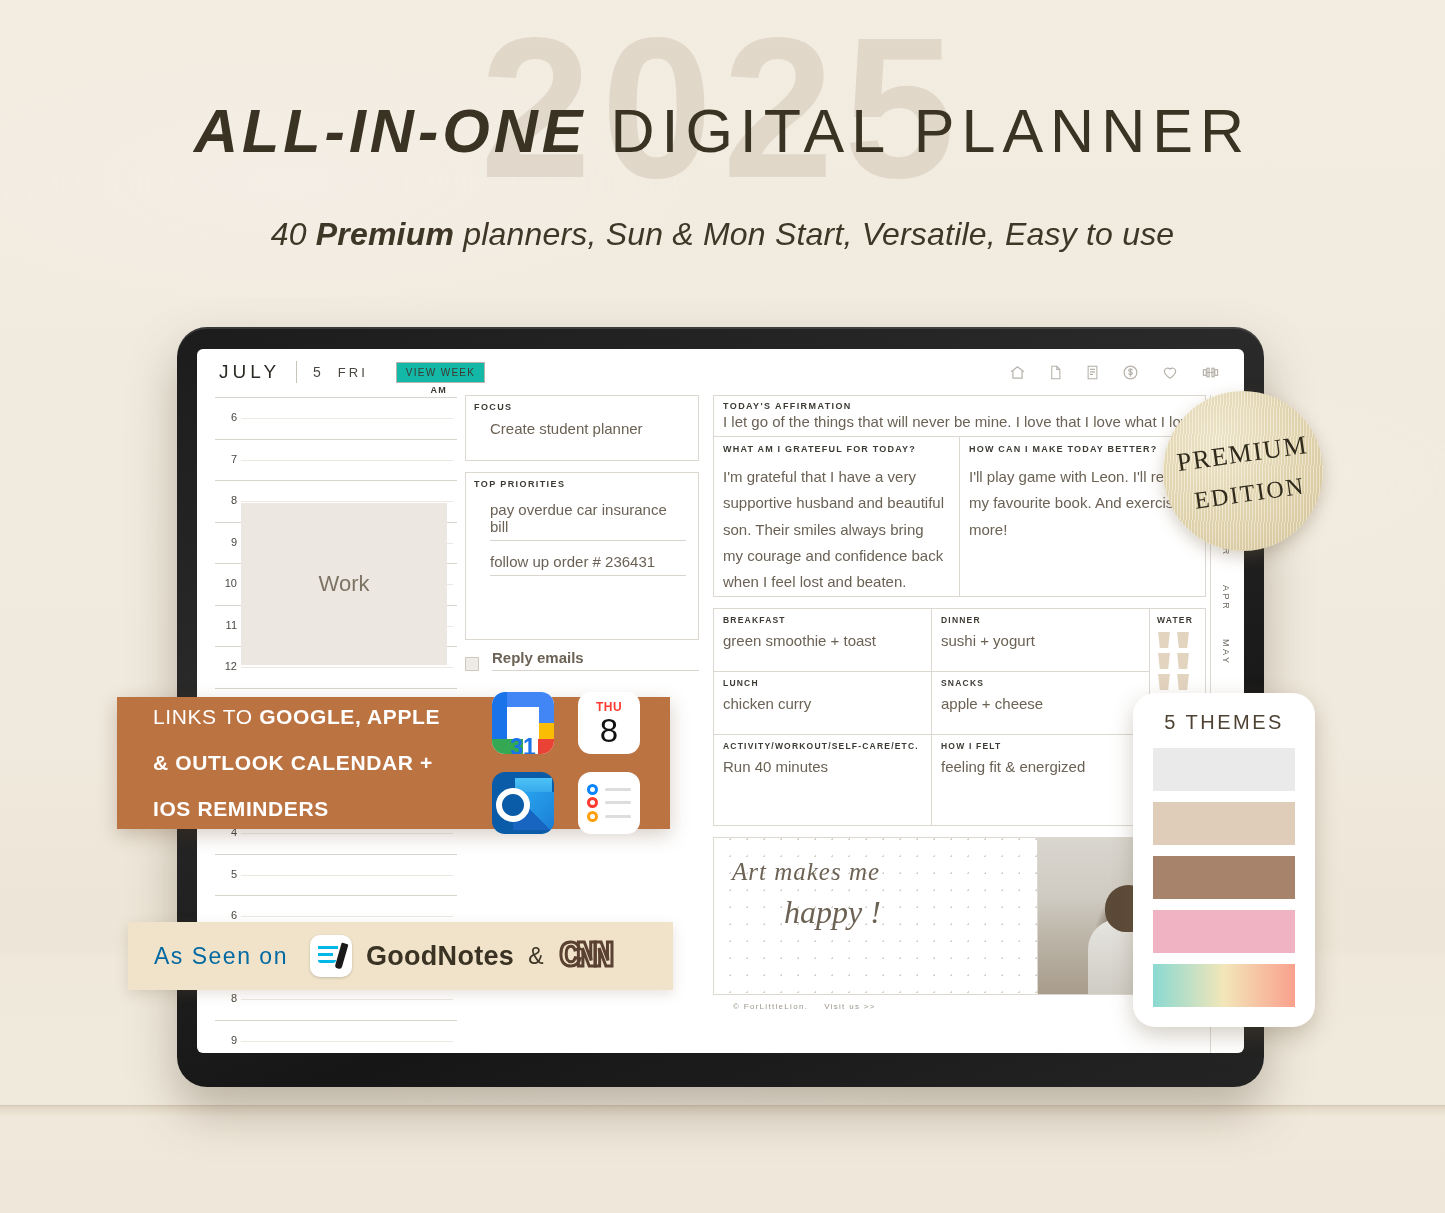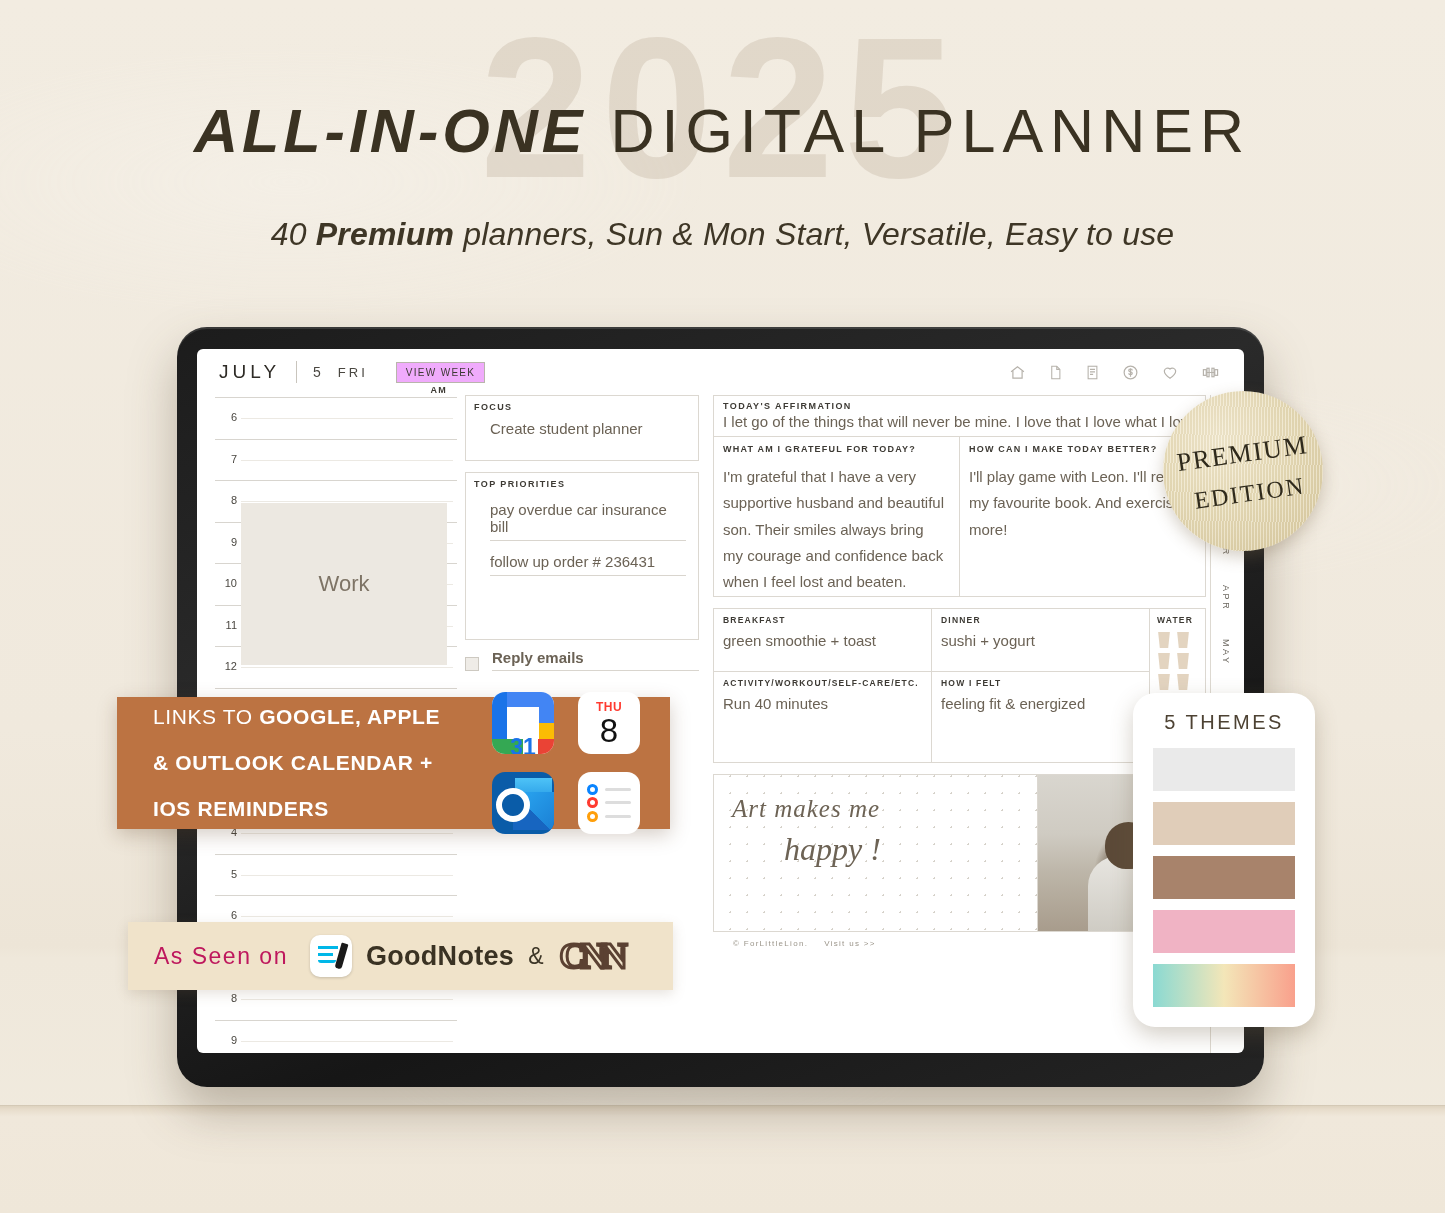--- a/index.html
+++ b/index.html
@@ -70,21 +70,21 @@
     padding:0 18px 0 22px; flex-shrink:0;
   }
   .month-label {
     font-size:19px; letter-spacing:4px; color:#2e2b26; font-weight:400;
   }
   .vline { width:1px; height:22px; background:#c9c5bd; margin:0 16px; }
   .daynum { font-size:14px; letter-spacing:1px; color:#4a4741; margin-right:16px; }
   .dayname { font-size:13px; letter-spacing:3px; color:#4a4741; }
   .viewweek {
     margin-left:28px; border:1px solid #b9b5ac; padding:4px 9px;
-    font-size:10px; letter-spacing:1.3px; color:#3c3933; background:#f0abfc;
+    font-size:10px; letter-spacing:1.3px; color:#3c3933; background:#14b8a6;
   }
   .topicons { margin-left:auto; display:flex; gap:22px; align-items:center; padding-right:6px;}
   .topicons svg { display:block; }
 
   
   .body-wrap { flex:1; display:flex; min-height:0; padding:0 4px 0 0; }
   .col-schedule { width:260px; flex-shrink:0; padding-left:18px; position:relative; }
   .col-mid { width:250px; flex-shrink:0; padding:0 8px 0 8px;}
   .col-right { flex:1; padding-left:6px; padding-right:4px; min-width:0;}
   .monthtabs {
@@ -234,32 +234,32 @@
   .rem { background:#fff; padding:11px 9px; display:flex; flex-direction:column; justify-content:space-around;}
   .rem .r{display:flex;align-items:center;gap:7px;}
   .rem .dot{width:11px;height:11px;border-radius:50%;border:3px solid;}
   .rem .ln{flex:1;height:3px;border-radius:2px;background:#ddd;}
 
   .seen {
     position:absolute; left:128px; top:922px; width:545px; height:68px;
     background:#f0e3ca; display:flex; align-items:center;
     box-shadow:0 4px 12px rgba(120,100,70,.18);
   }
-  .seen .t1 { padding-left:26px; font-size:23px; letter-spacing:1.5px; color:#be185d; }
+  .seen .t1 { padding-left:26px; font-size:23px; letter-spacing:1.5px; color:#0369a1; }
   .gnicon { width:42px; height:42px; border-radius:10px; background:#fff; margin-left:22px;
     box-shadow:0 1px 3px rgba(0,0,0,.18); position:relative; }
   .gnicon .l1{position:absolute;left:8px;top:11px;width:20px;height:3px;background:#00b7e8;}
   .gnicon .l2{position:absolute;left:8px;top:18px;width:15px;height:3px;background:#00b7e8;}
   .gnicon .l3{position:absolute;left:8px;top:25px;width:18px;height:3px;background:#00b7e8;border-radius:0 0 6px 6px;}
   .gnicon .pen{position:absolute;right:7px;top:8px;width:7px;height:26px;background:#1a1a1a;transform:rotate(16deg);border-radius:1px 1px 3px 3px;}
   .seen .t2 { margin-left:14px; font-size:27px; font-weight:700; color:#3a3223; letter-spacing:.3px;}
   .seen .amp { margin-left:14px; font-size:23px; color:#3c3526; }
   .seen .cnn {
     margin-left:16px; font-size:36px; font-weight:700; letter-spacing:-5px;
-    color:transparent; -webkit-text-stroke:3px #5b4132; font-family:Liberation Serif, serif;
+    color:transparent; -webkit-text-stroke:3px #5b4132; font-family:Liberation Mono, monospace;
   }
 
   .themes {
     position:absolute; left:1133px; top:693px; width:182px; height:334px;
     background:#fff; border-radius:22px; box-shadow:0 8px 22px rgba(110,92,66,.3);
     padding:18px 20px;
   }
   .themes h3 {
     text-align:center; font-size:20px; letter-spacing:2.5px; color:#4d4233; font-weight:400;
     margin-bottom:14px;
@@ -446,20 +446,30 @@
               <div class="mcell">
                 <div class="mlbl">BREAKFAST</div>
                 <div class="mval hw">green smoothie + toast</div>
               </div>
               <div class="mcell">
                 <div class="mlbl">DINNER</div>
                 <div class="mval hw">sushi + yogurt</div>
               </div>
             </div>
             <div class="mrow">
+              <div class="mcell">
+                <div class="mlbl">LUNCH</div>
+                <div class="mval hw">chicken curry</div>
+              </div>
+              <div class="mcell">
+                <div class="mlbl">SNACKS</div>
+                <div class="mval hw">apple + cheese</div>
+              </div>
+            </div>
+            <div class="mrow">
               <div class="mcell" style="min-height:90px">
                 <div class="mlbl">ACTIVITY/WORKOUT/SELF-CARE/ETC.</div>
                 <div class="mval hw">Run 40 minutes</div>
               </div>
               <div class="mcell" style="min-height:90px">
                 <div class="mlbl">HOW I FELT</div>
                 <div class="mval hw">feeling fit &amp; energized</div>
               </div>
             </div>
           </div>

